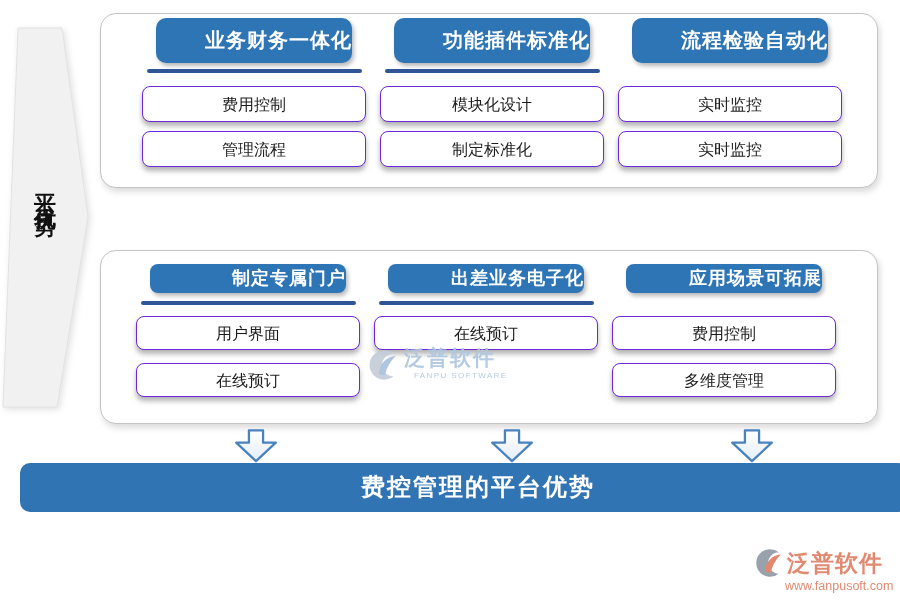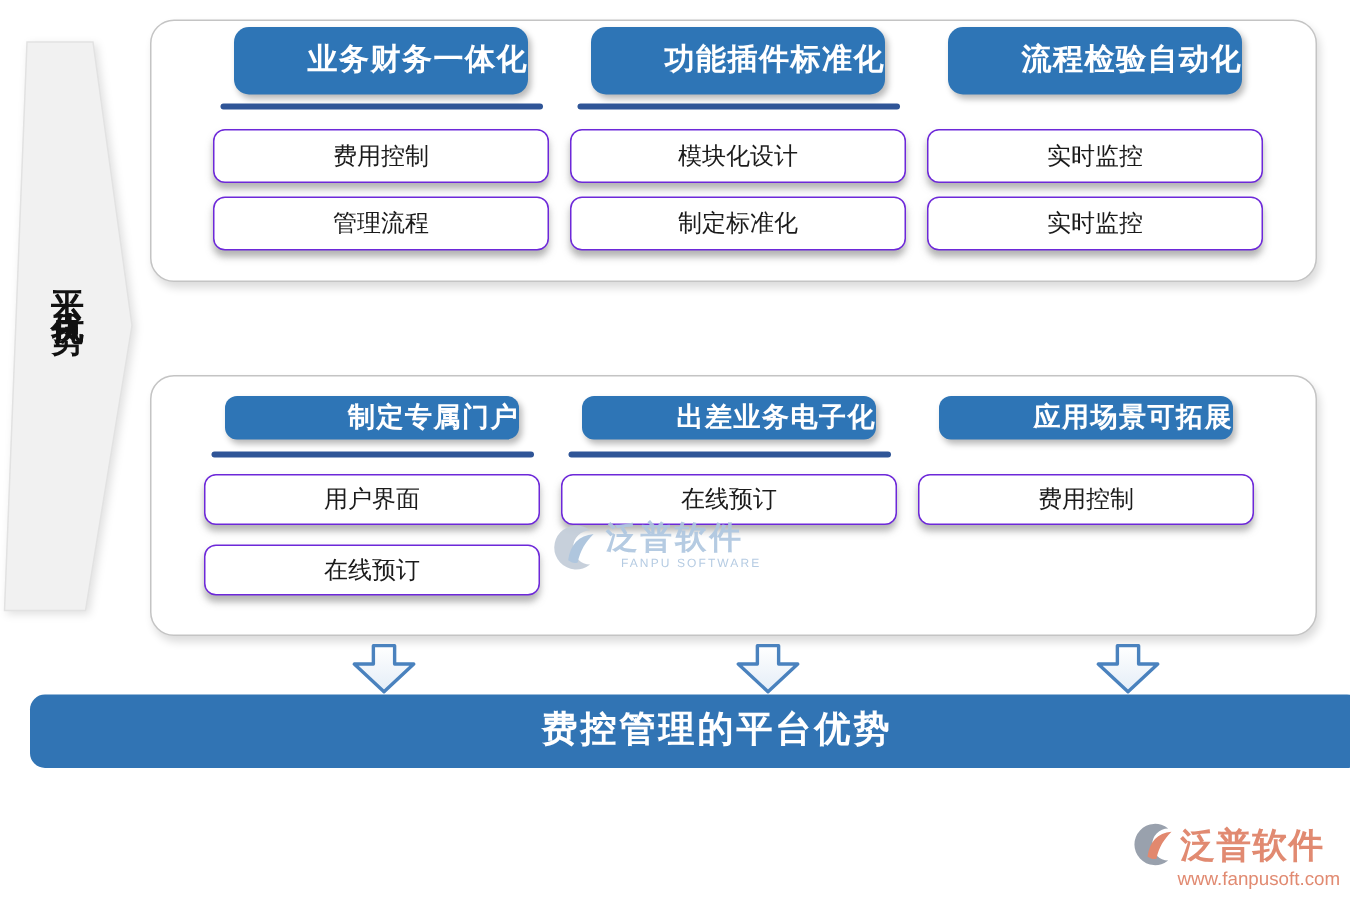--- a/index.html
+++ b/index.html
@@ -107,20 +107,21 @@
       <div class="item i2">在线预订</div>
     </div>
     <div class="col">
       <div class="hdr">出差业务电子化</div>
       <div class="rule"></div>
       <div class="item i1">在线预订</div>
     </div>
     <div class="col no-rule">
       <div class="hdr">应用场景可拓展</div>
       <div class="item i1">费用控制</div>
+      <div class="item i2">多维度管理</div>
     </div>
   </section>
 
   <div class="watermark">
     <svg width="34" height="34" viewBox="0 0 36 36">
       <path d="M29 6 A15.5 15.5 0 1 0 29 30 A11 11 0 1 1 29 6 Z" fill="#c3cdd9"></path>
       <path d="M13.5 27 C15 16 21 9.5 31.5 8.5 C26 14 22 20 20.3 28.5 C18 29.6 15.6 28.6 13.5 27 Z" fill="#a9c2dc"></path>
     </svg>
     <div class="wm-text">
       <div class="wm-name">泛普软件</div>

